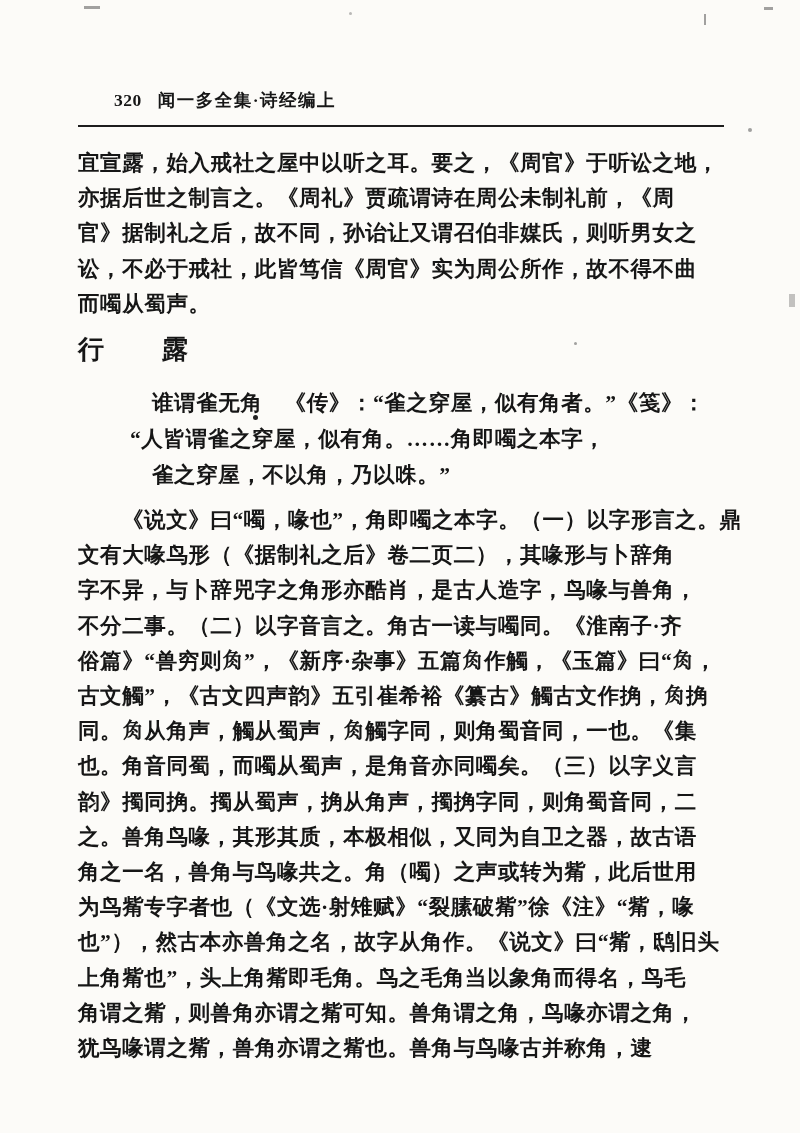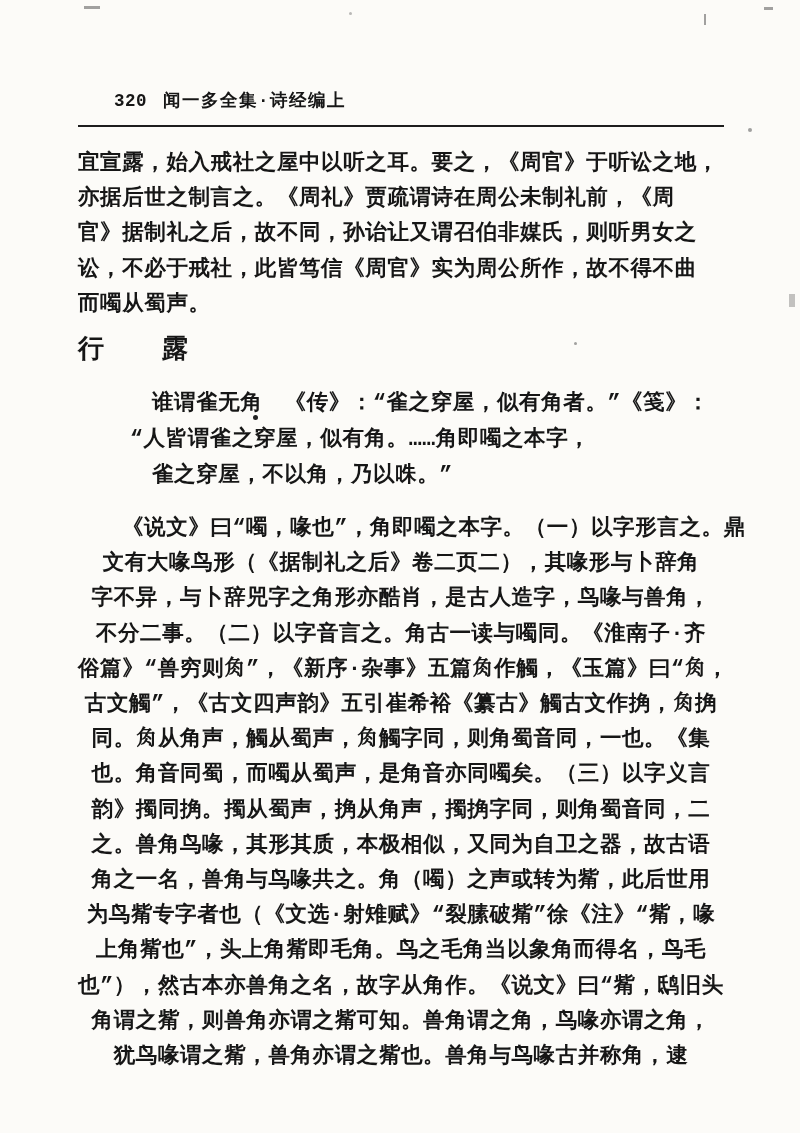--- a/index.html
+++ b/index.html
@@ -2,21 +2,21 @@
 <html><head>
 <meta charset="utf-8">
 <style>
   html, body { margin: 0; padding: 0; background: #ffffff; }
   .page {
     position: relative;
     width: 800px;
     height: 1133px;
     background: #fcfbf8;
     overflow: hidden;
-    font-family: Liberation Mono, monospace;
+    font-family: Liberation Serif, serif;
     color: #161616;
     -webkit-font-smoothing: antialiased;
   }
   .content {
     position: absolute;
     left: 78px;
     top: 88px;
     width: 646px;
   }
   .header-row {
@@ -59,21 +59,21 @@
   .quote .outdent { margin-left: -22px; }
   .emph-dot {
     position: absolute;
     left: 175px;
     top: 30px;
     width: 5px;
     height: 5px;
     border-radius: 50%;
     background: #222;
   }
-  .commentary { margin-top: 18px; text-align: center; }
+  .commentary { margin-top: 10px; }
   .commentary .tline.first { padding-left: 44px; }
   .speck { position: absolute; background: #555; opacity: 0.55; }
   .s1 { left: 84px;  top: 6px;   width: 16px; height: 3px; }
   .s2 { left: 704px; top: 14px;  width: 2px;  height: 11px; }
   .s3 { left: 764px; top: 7px;   width: 9px;  height: 3px; }
   .s4 { left: 748px; top: 128px; width: 4px;  height: 4px; border-radius: 50%; }
   .s5 { left: 789px; top: 294px; width: 6px;  height: 13px; opacity: 0.35; }
   .s6 { left: 574px; top: 342px; width: 3px;  height: 3px; border-radius: 50%; }
   .s7 { left: 349px; top: 12px;  width: 3px;  height: 3px; border-radius: 50%; opacity: 0.4; }
 </style>
@@ -121,20 +121,20 @@
       <div class="tline">字不异，与卜辞兕字之角形亦酷肖，是古人造字，鸟喙与兽角，</div>
       <div class="tline">不分二事。（二）以字音言之。角古一读与噣同。《淮南子·齐</div>
       <div class="tline">俗篇》“兽穷则𧢲”，《新序·杂事》五篇𧢲作觸，《玉篇》曰“𧢲，</div>
       <div class="tline">古文觸”，《古文四声韵》五引崔希裕《纂古》觸古文作捔，𧢲捔</div>
       <div class="tline">同。𧢲从角声，觸从蜀声，𧢲觸字同，则角蜀音同，一也。《集</div>
       <div class="tline">也。角音同蜀，而噣从蜀声，是角音亦同噣矣。（三）以字义言</div>
       <div class="tline">韵》擉同捔。擉从蜀声，捔从角声，擉捔字同，则角蜀音同，二</div>
       <div class="tline">之。兽角鸟喙，其形其质，本极相似，又同为自卫之器，故古语</div>
       <div class="tline">角之一名，兽角与鸟喙共之。角（噣）之声或转为觜，此后世用</div>
       <div class="tline">为鸟觜专字者也（《文选·射雉赋》“裂膆破觜”徐《注》“觜，喙</div>
+      <div class="tline">也”），然古本亦兽角之名，故字从角作。《说文》曰“觜，鸱旧头</div>
       <div class="tline">上角觜也”，头上角觜即毛角。鸟之毛角当以象角而得名，鸟毛</div>
-      <div class="tline">也”），然古本亦兽角之名，故字从角作。《说文》曰“觜，鸱旧头</div>
       <div class="tline">角谓之觜，则兽角亦谓之觜可知。兽角谓之角，鸟喙亦谓之角，</div>
       <div class="tline">犹鸟喙谓之觜，兽角亦谓之觜也。兽角与鸟喙古并称角，逮</div>
     </div>
 
   </div>
 </div>
 
 </body></html>

